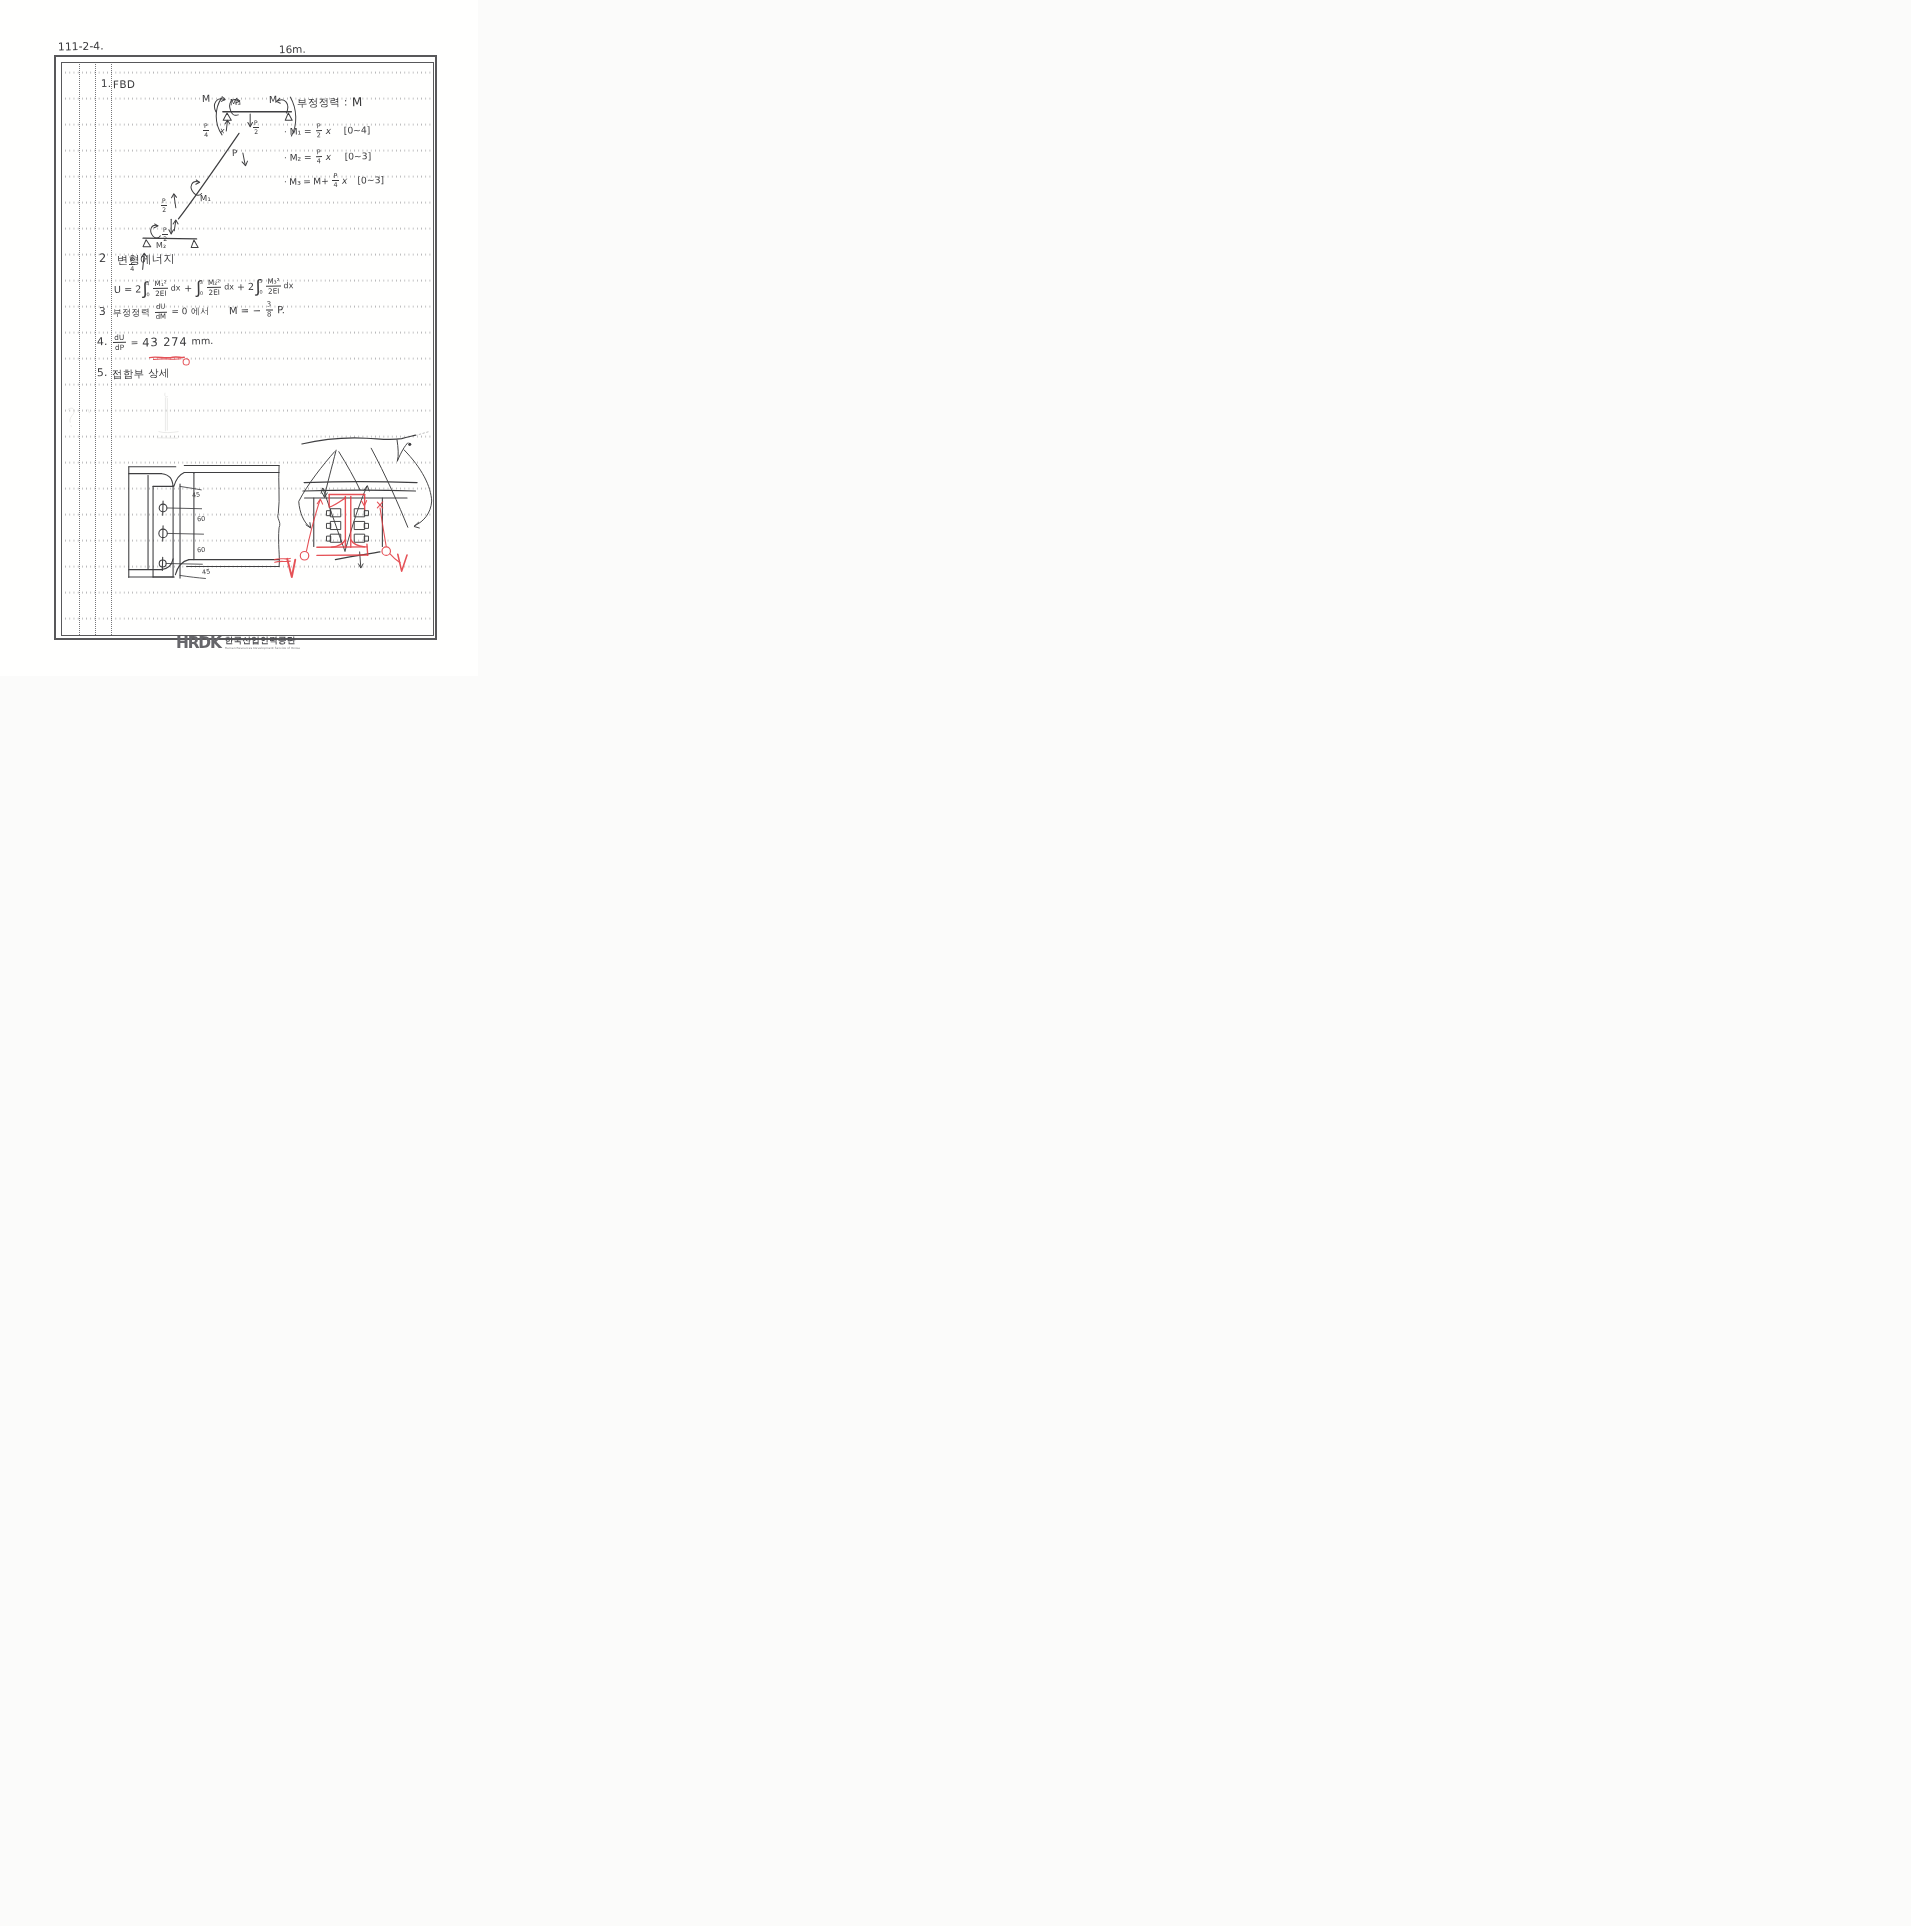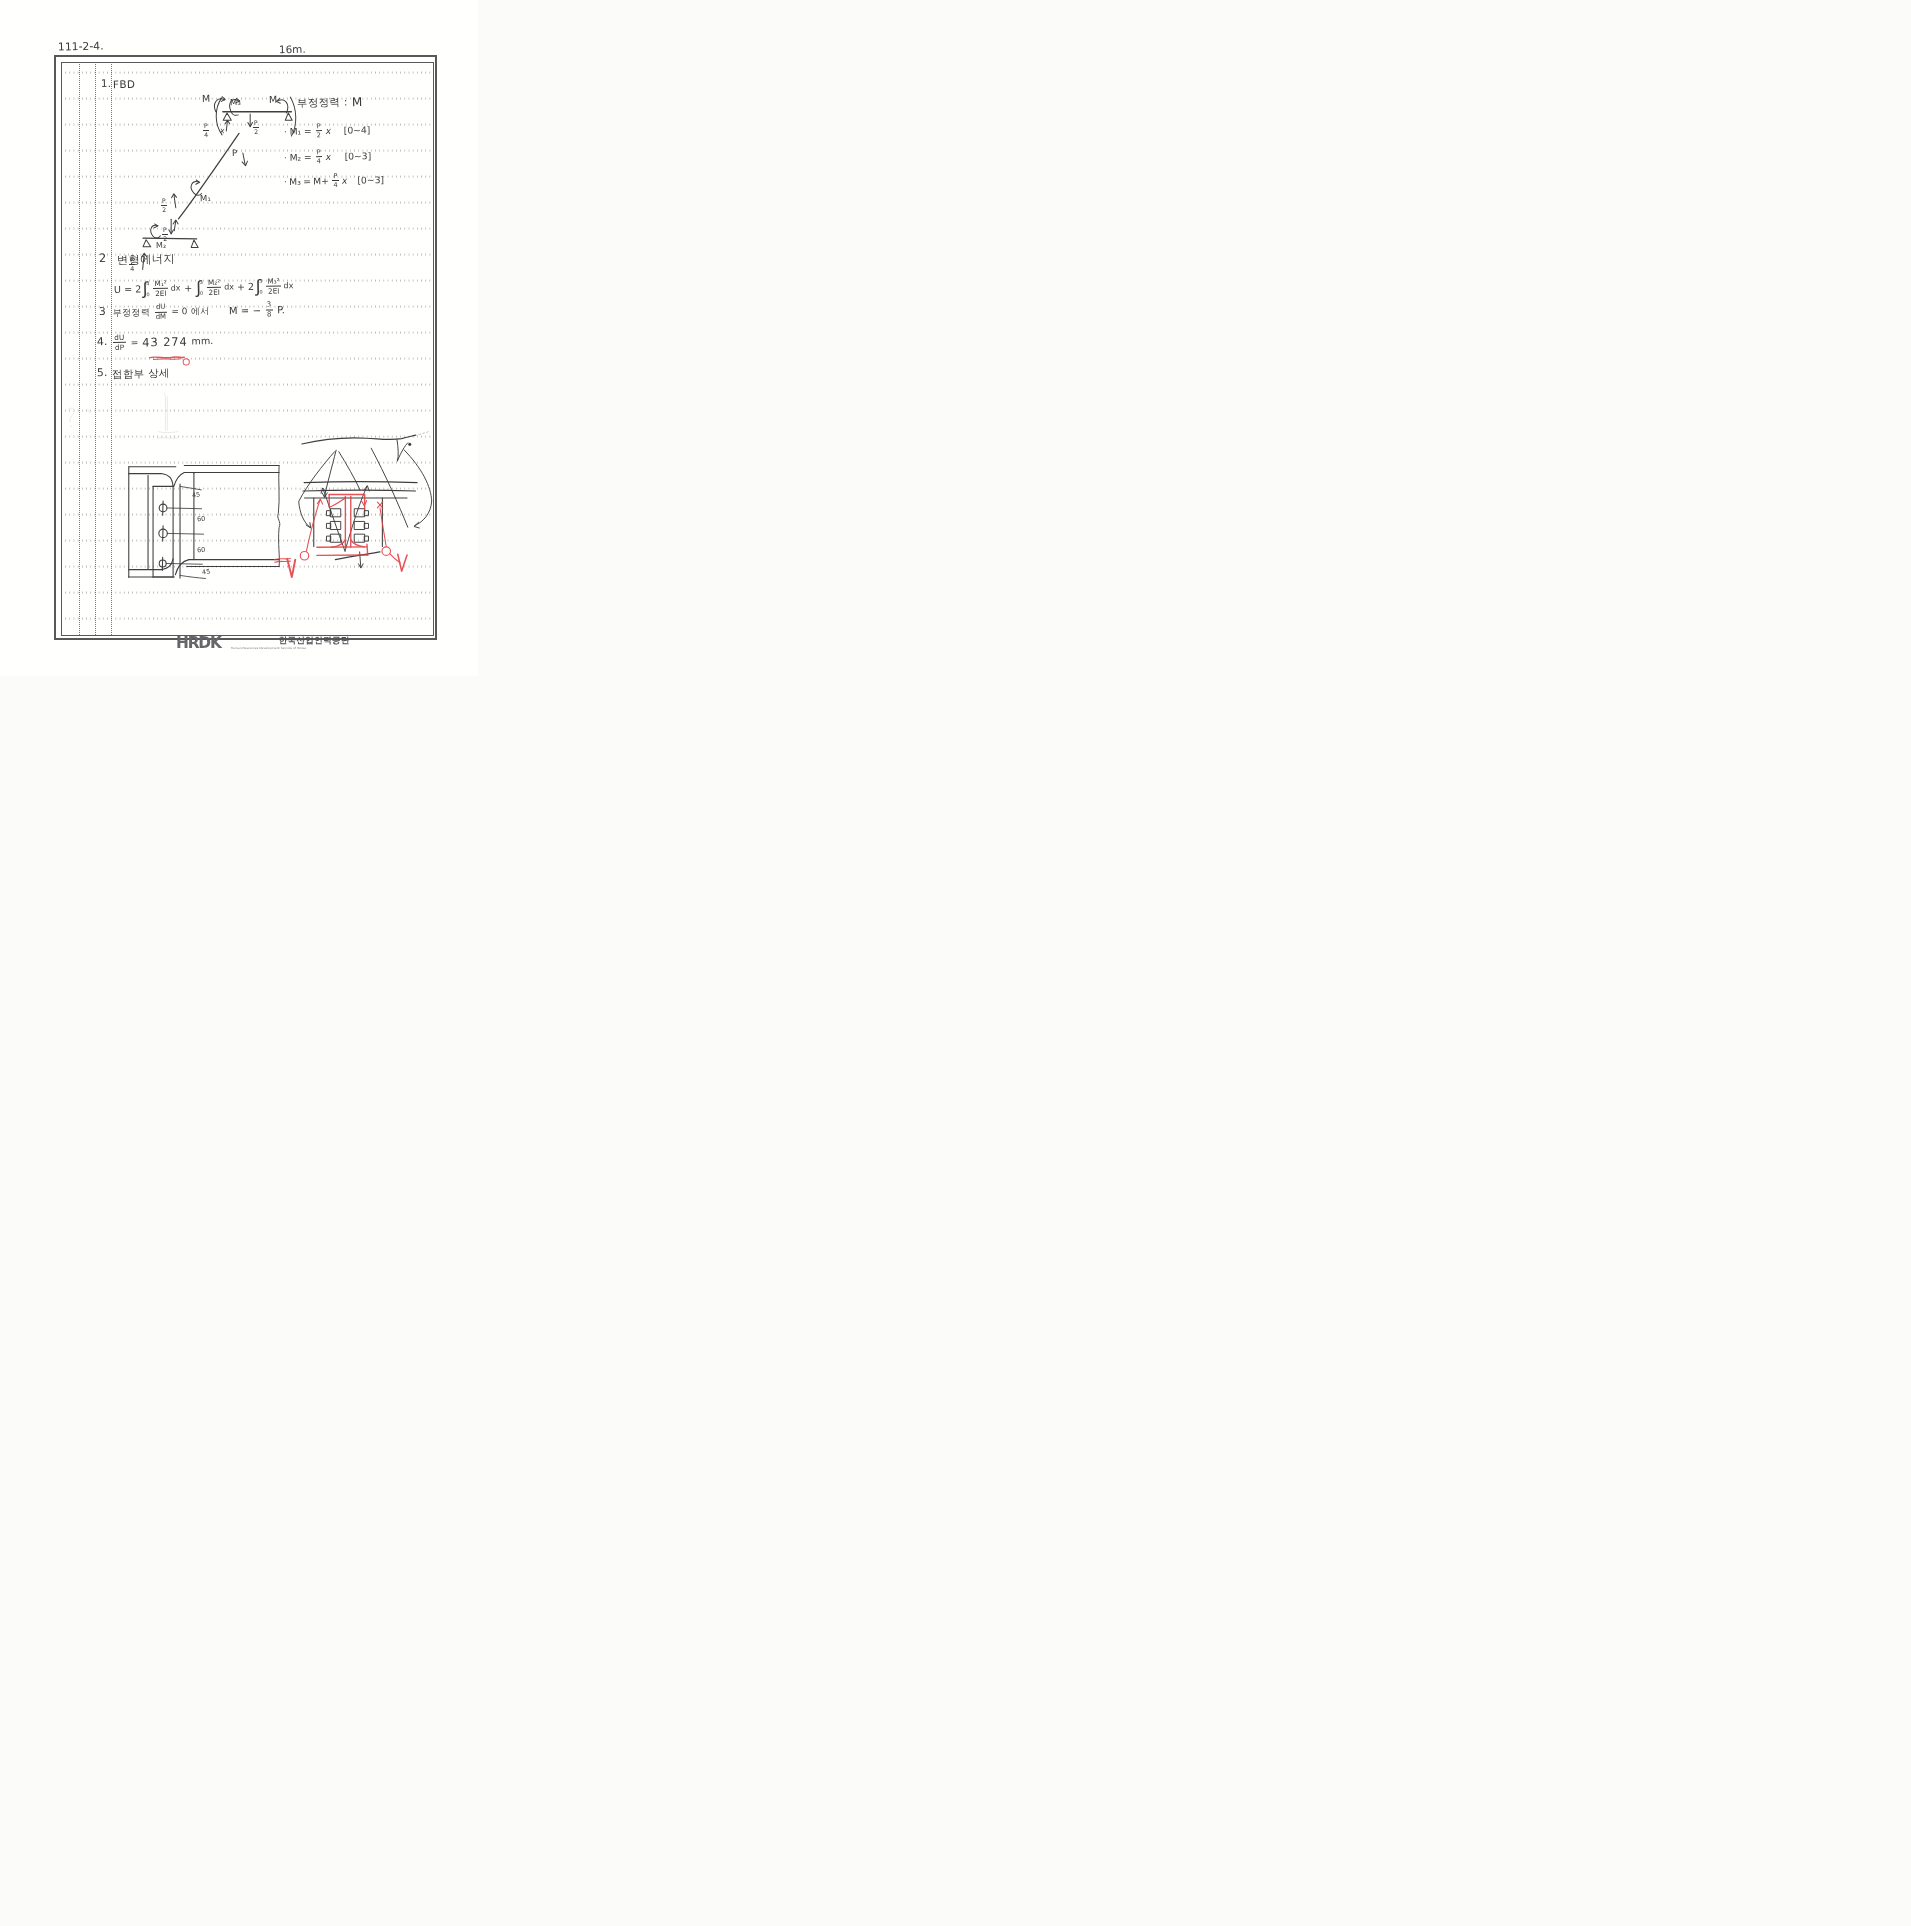--- a/index.html
+++ b/index.html
@@ -21,21 +21,21 @@
   .frac .fd{padding-top:0.8px;}
   .ifrac{display:inline-flex;flex-direction:column;align-items:center;line-height:1;margin:0 1.2px;}
   .ifrac .fn{padding:0 1.2px 0.8px;border-bottom:0.8px solid #3a3a3c;}
   .ifrac .fd{padding-top:0.8px;}
   .frow{position:absolute;display:flex;align-items:center;color:#3a3a3c;transform:rotate(-1.2deg);}
   .ig{display:inline-flex;align-items:center;}
   .ig .isym{font-size:17.7px;font-weight:300;line-height:.9;}
   .ig .ib{display:inline-flex;flex-direction:column;justify-content:space-between;height:17px;
           font-size:5px;margin:0 1.2px 0 -1.2px;}
   svg.overlay{position:absolute;left:0;top:0;pointer-events:none;}
-  .logo{position:absolute;left:176px;top:636px;display:flex;align-items:flex-start;gap:10px;}
+  .logo{position:absolute;left:176px;top:636px;display:flex;align-items:flex-start;gap:4px;}
   .logo .mark{font-size:15.4px;font-weight:800;color:#66666a;letter-spacing:-1.2px;line-height:1;}
   .logo .kname{font-size:8.5px;font-weight:700;color:#4e4e52;letter-spacing:0.4px;line-height:1;}
   .logo .ename{font-size:2.9px;color:#77777a;margin-top:1.5px;letter-spacing:0.1px;}
 </style>
 </head>
 <body>
 
 <div id="paper">
 
   <div class="frame-outer"></div>
@@ -361,19 +361,19 @@
       <path d="M428,1020 C425,1028 431,1032 435,1029"></path>
       <path d="M177,1062 C190,1052 198,1066 187,1078 C182,1084 180,1090 182,1096"></path>
       <path d="M184,1104 L185,1107"></path>
       <path d="M228,1062 L232,1071"></path>
     </g>
   </svg>
 
   <div class="logo">
     <span class="mark">HRDK</span>
     <span>
-      <span class="kname" style="display:block;margin-left:48px;">한국산업인력공단</span>
+      <span class="kname" style="display:block;">한국산업인력공단</span>
       <span class="ename" style="display:block;">Human Resources Development Service of Korea</span>
     </span>
   </div>
 
 </div>
 
 
 </body></html>

